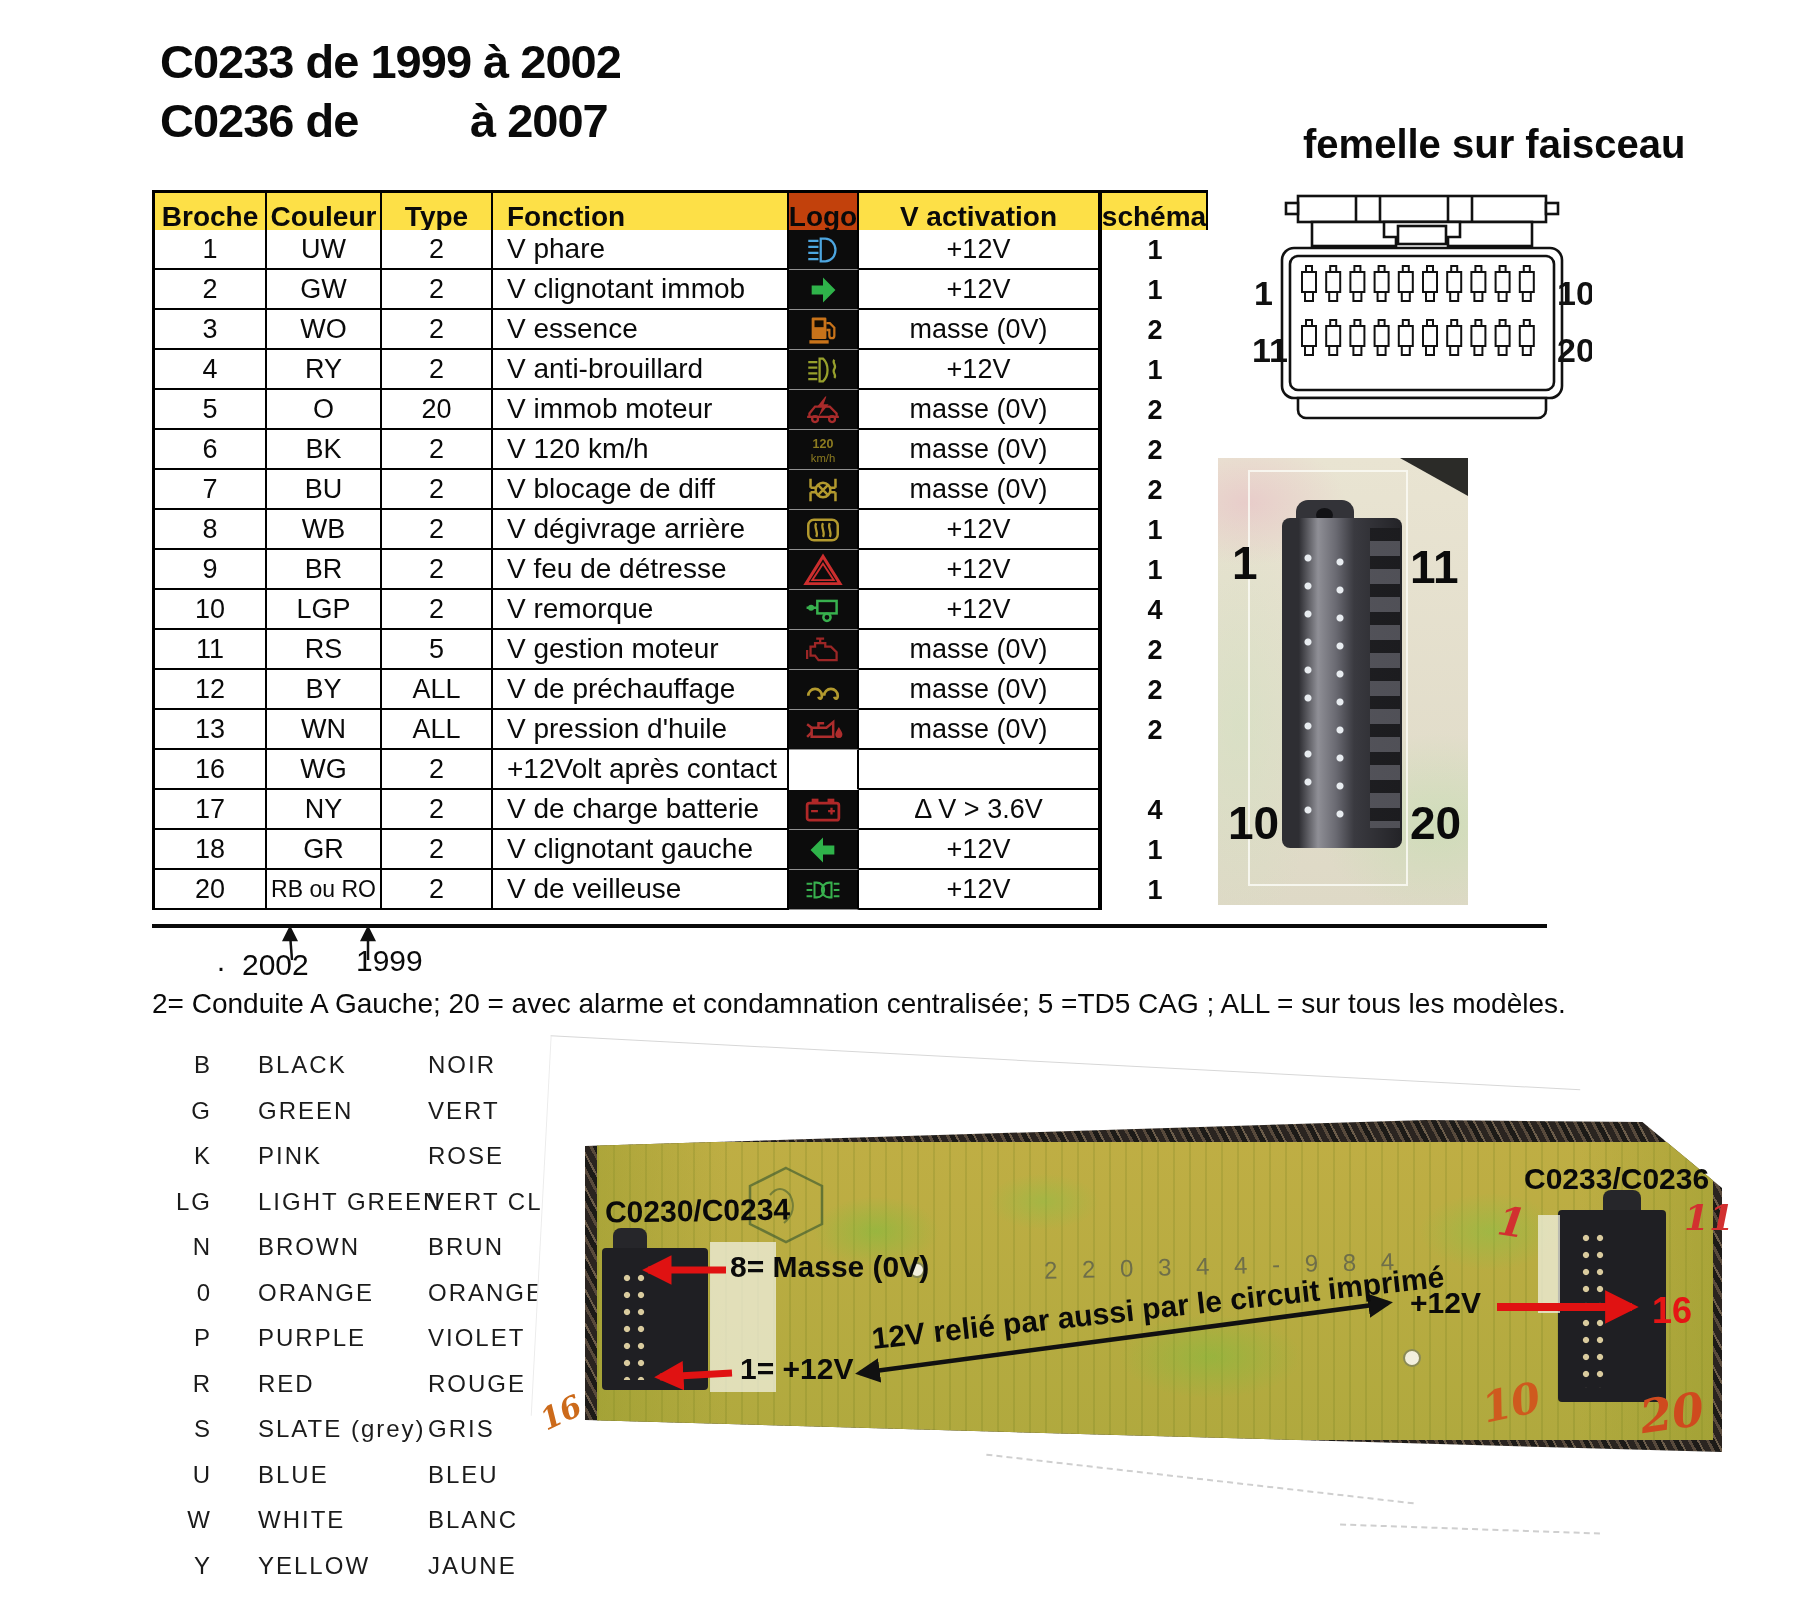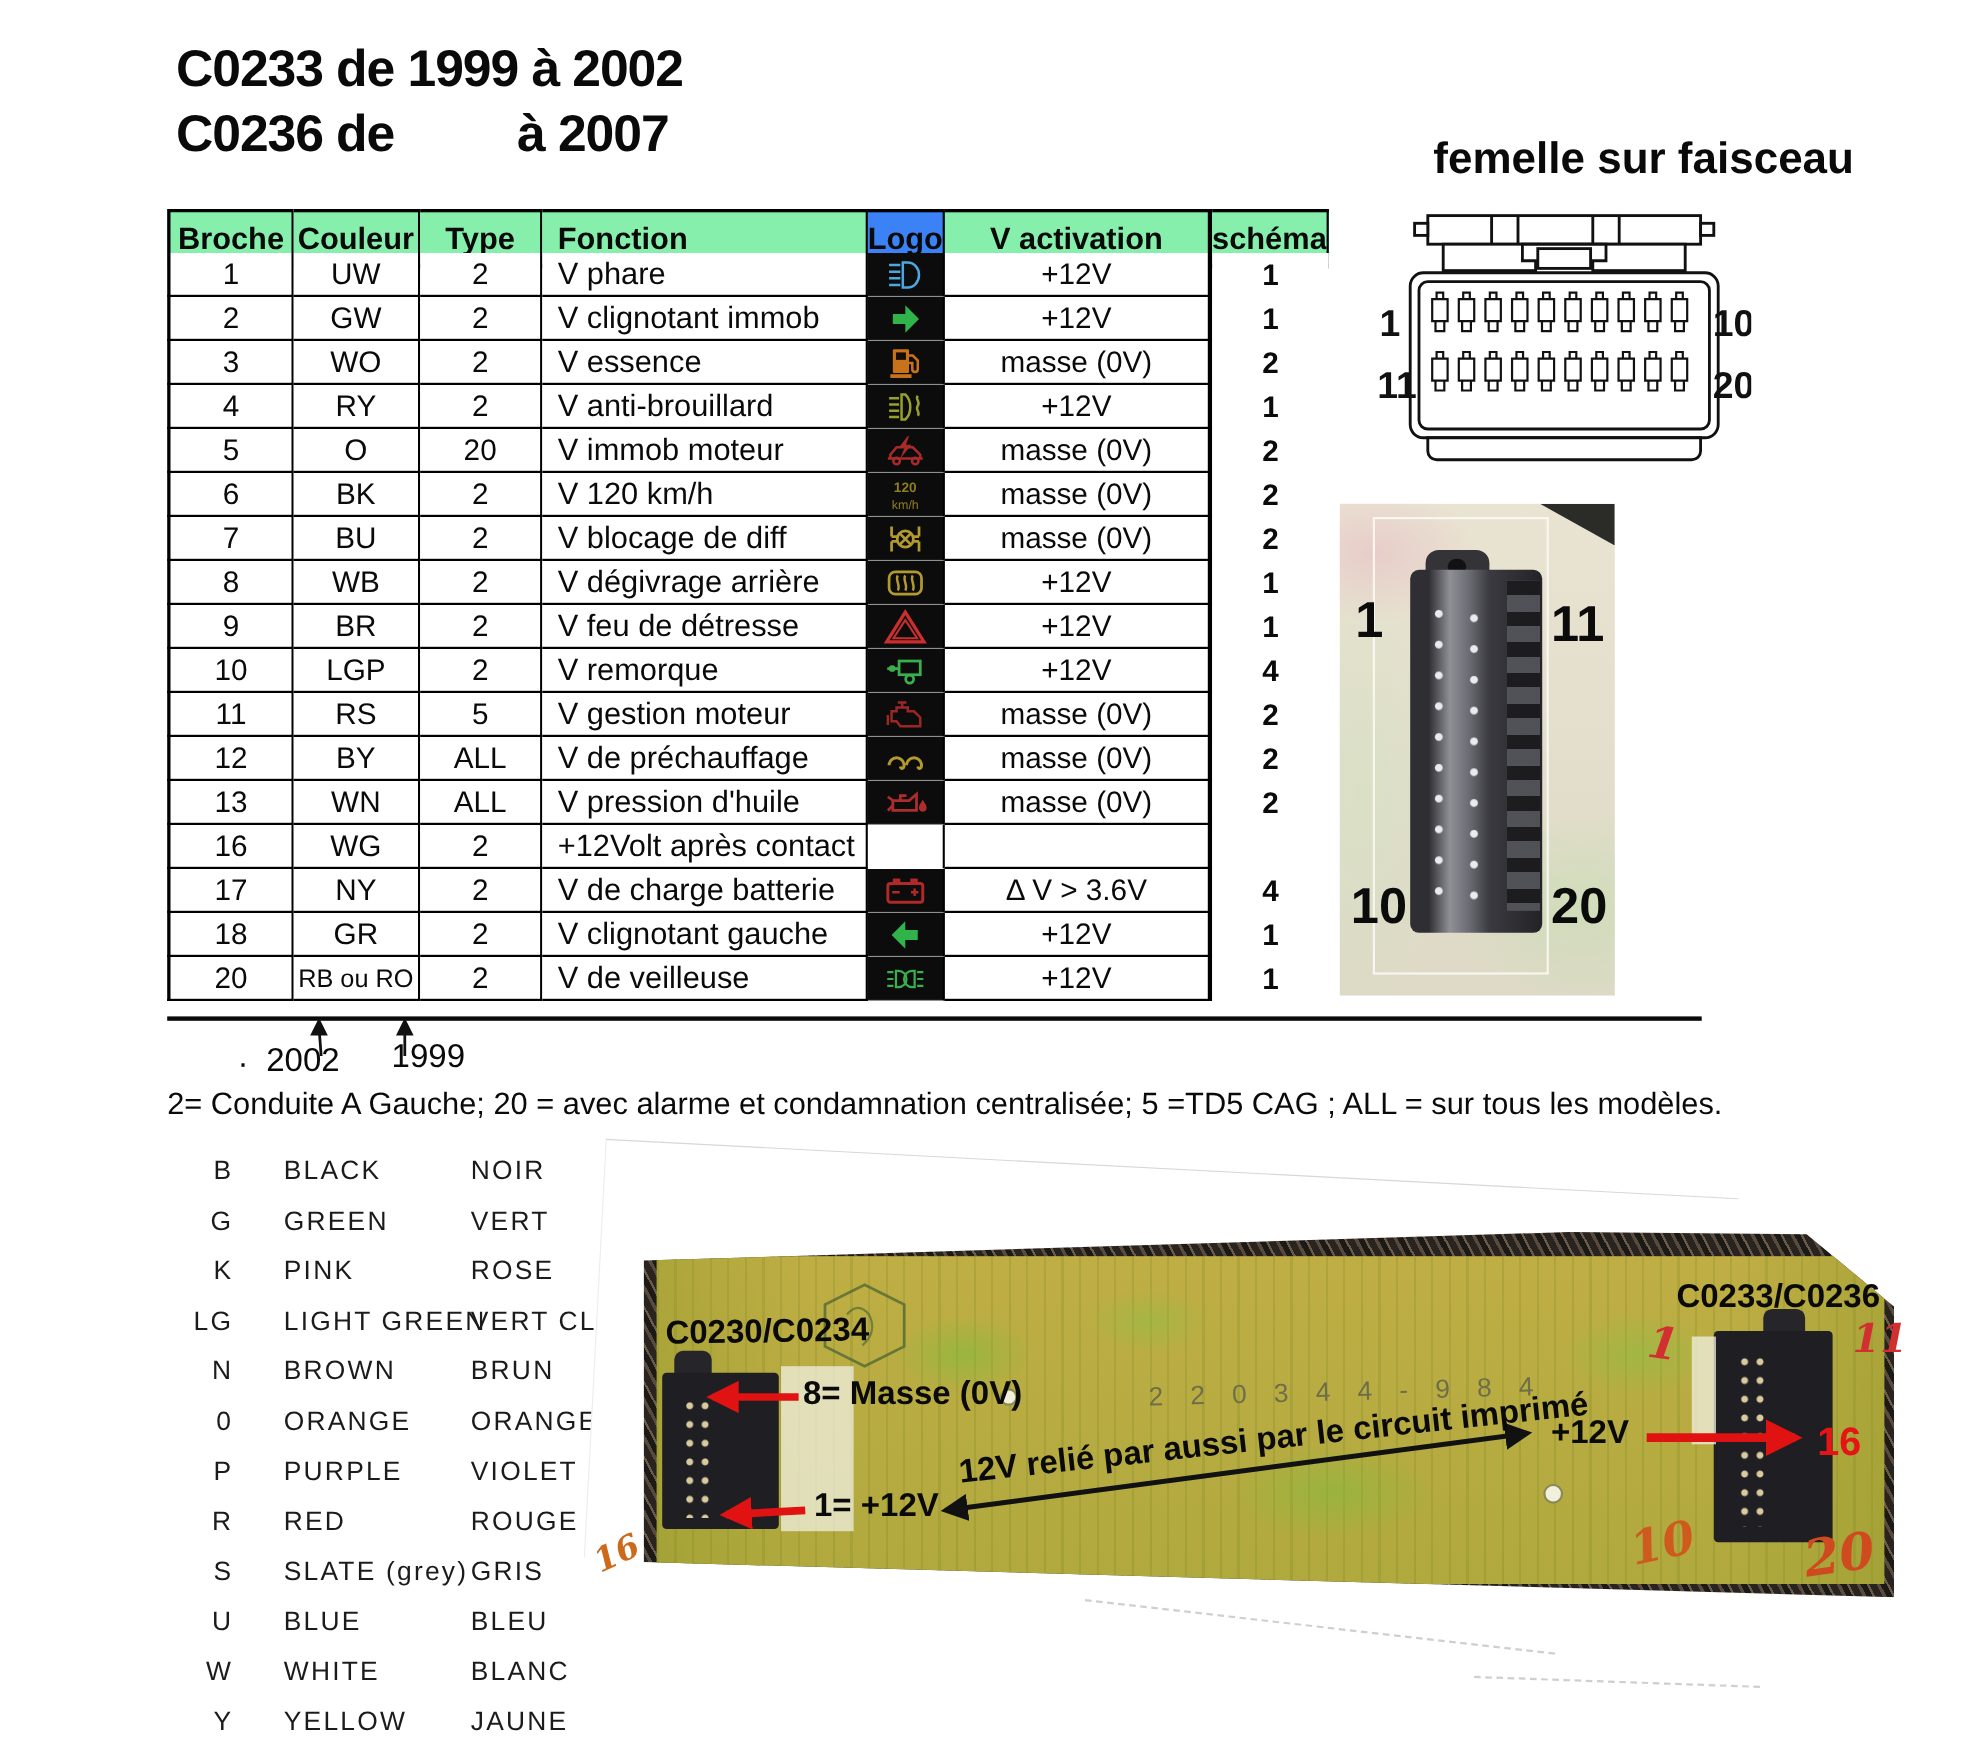--- a/index.html
+++ b/index.html
@@ -9,26 +9,26 @@
   
   .title{font-size:47px;font-weight:bold;letter-spacing:-1px;white-space:nowrap;}
   .femelle{font-size:40px;font-weight:bold;white-space:nowrap;}
   
   #tbl{position:absolute;left:152px;top:190px;display:grid;
        grid-template-columns:115px 115px 111px 296px 70px 243px 106px;
        grid-auto-rows:40px;}
   #tbl .cell{box-sizing:border-box;border-right:2px solid #000;border-bottom:2px solid #000;
        font-size:27px;display:flex;align-items:center;justify-content:center;
        background:#fff;overflow:hidden;white-space:nowrap;}
-  #tbl .hdr{height:54px;background:#86efac;font-weight:bold;font-size:28px;
+  #tbl .hdr{height:54px;background:#fde047;font-weight:bold;font-size:28px;
        border-top:3px solid #000;border-bottom:4px solid #000;}
   #tbl .c0{border-left:3px solid #000;}
   #tbl .c3{justify-content:flex-start;padding-left:14px;font-size:28px;}
   #tbl .c4{background:#0c0c0c;border-bottom:1px solid rgba(255,255,255,.55);}
-  #tbl .c4.hdr{background:#3b82f6;border-bottom:4px solid #f97316;}
+  #tbl .c4.hdr{background:#c2410c;border-bottom:4px solid #f97316;}
   #tbl .c5{border-right:4px solid #000;}
   #tbl .c6{border:none;font-weight:bold;}
   #tbl .c6.hdr{border-top:3px solid #000;border-bottom:4px solid #000;border-right:2px solid #000;}
   #tbl .c4.blank{background:#fff;}
   #tbl .small-txt{font-size:23px;}
   .bottom-rule{left:152px;top:924px;width:1395px;height:4px;background:#0a0a0a;}
   
   .year{font-size:30px;white-space:nowrap;}
   .note{font-size:28px;white-space:nowrap;}
   

